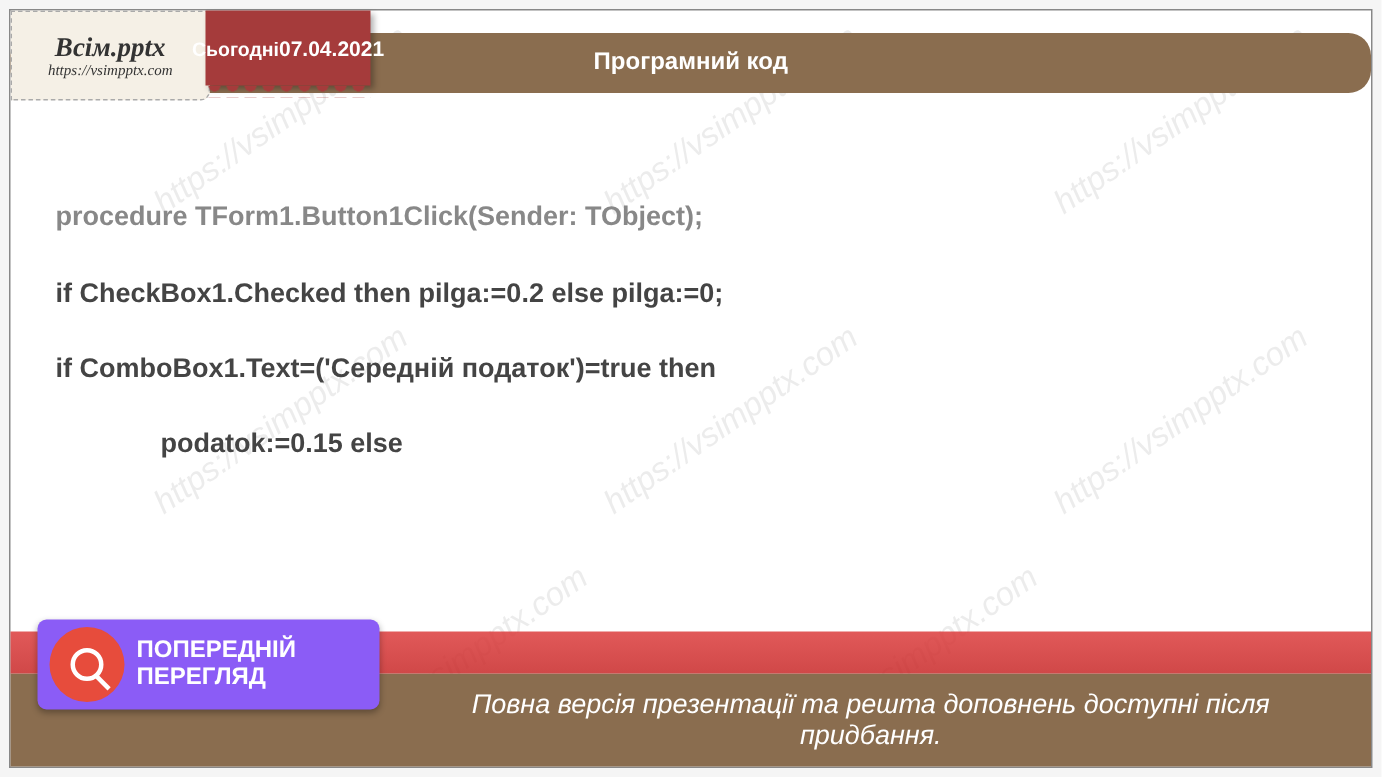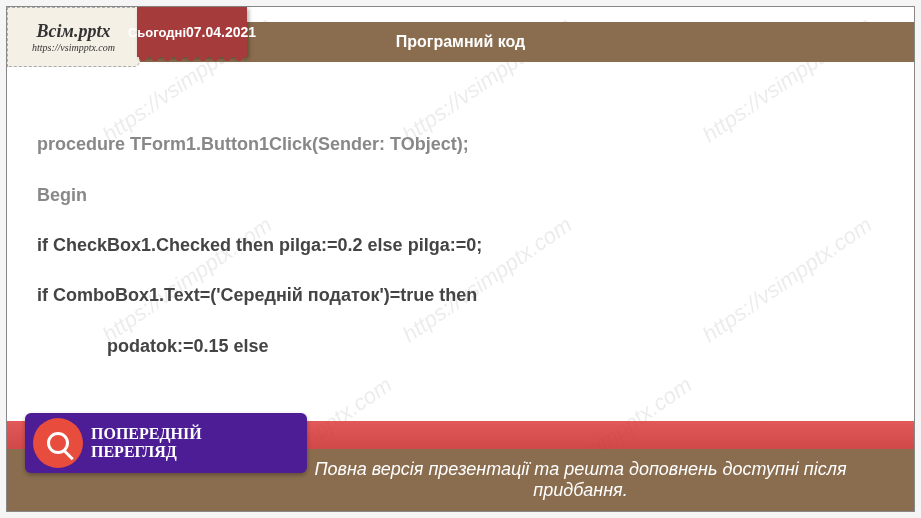--- a/index.html
+++ b/index.html
@@ -27,20 +27,21 @@
     white-space: nowrap;
   }
   .header-bar {
     position: absolute;
     top: 15px; left: 0; right: 0;
     height: 40px;
     background: #8a6d4f;
     display: flex;
     align-items: center;
     justify-content: center;
+    border-radius: 15px;
   }
   .header-title {
     color: #fff;
     font-size: 16px;
     font-weight: bold;
   }
   .logo-box {
     position: absolute;
     top: 0; left: 0;
     width: 133px; height: 60px;
@@ -85,28 +86,27 @@
     font-size: 18px;
     font-weight: bold;
     line-height: 1.4;
     color: #444;
     white-space: pre-wrap;
   }
   .code-line.gray { color: #888; }
   .preview-badge {
     position: absolute;
     left: 18px; bottom: 38px;
-    width: 282px; height: 60px;
-    background: #4c1d95;
+    width: 228px; height: 60px;
+    background: #8b5cf6;
     border-radius: 6px;
     display: flex;
     align-items: center;
     z-index: 6;
     box-shadow: 0 2px 4px rgba(0,0,0,0.3);
-    font-family: Liberation Serif, serif;
   }
   .preview-badge .circle {
     width: 50px; height: 50px;
     background: #e74c3c;
     border-radius: 50%;
     margin: 0 8px;
     display: flex; align-items: center; justify-content: center;
   }
   .preview-badge .mag {
     width: 22px; height: 22px;
@@ -171,21 +171,20 @@
     <span class="logo-url">https://vsimpptx.com</span>
   </div>
 
   <div class="date-box">
     <span class="date-label">Сьогодні</span>
     <span class="date-value">07.04.2021</span>
   </div>
 
   <div class="code-area">
 <div class="code-line gray">procedure TForm1.Button1Click(Sender: TObject);</div>
-<div class="code-line gray">Begin</div>
 <div class="code-line">if CheckBox1.Checked then pilga:=0.2 else pilga:=0;</div>
 <div class="code-line">if ComboBox1.Text=('Середній податок')=true then</div>
 <div class="code-line">              podatok:=0.15 else</div>
 
 
 
 
   </div>
 
   <div class="red-stripe"></div>

